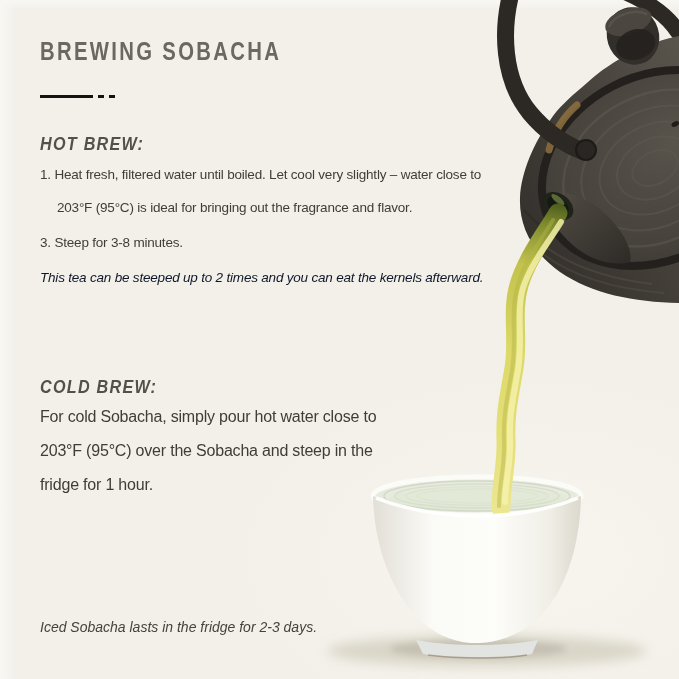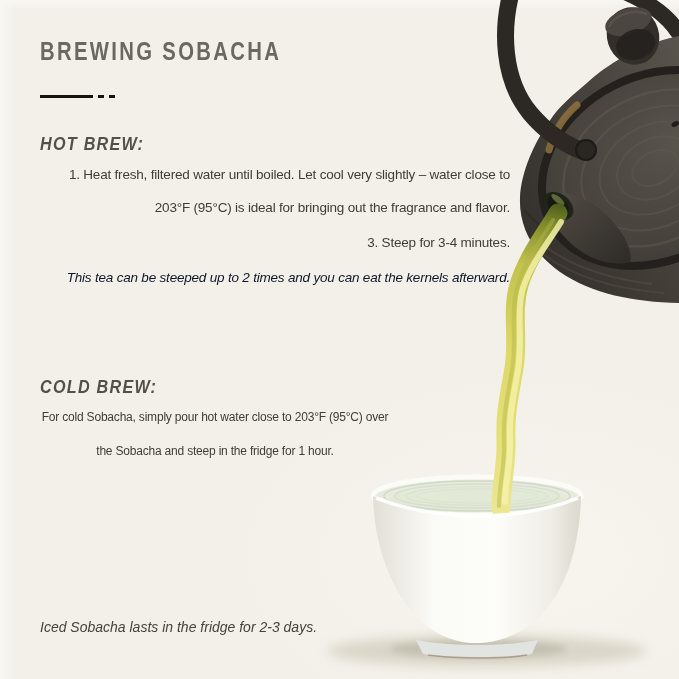--- a/index.html
+++ b/index.html
@@ -26,24 +26,24 @@
   .divider .dash{ width:6px; height:3px; background:#15130f; }
   .section-heading{
     font-size:19px; font-weight:700; font-style:italic; letter-spacing:1.5px;
     color:#52504a;
     transform:scaleX(0.85); transform-origin:left top;
     white-space:nowrap;
   }
   .hot-heading{ left:40px; top:133px; }
   .cold-heading{ left:40px; top:376px; }
   .steps{ left:40px; top:158px; width:470px; font-size:13.5px; letter-spacing:-0.2px; line-height:33px; }
-  .steps p{ margin:0 0 2px 0;text-align:right; }
+  .steps p{ margin:0 0 2px 0; }
   .step-wrap{ padding-left:17px; text-indent:-17px; }
   .note-italic{ font-style:italic; color:#0f172a; margin-top:2px; }
-  .cold-body{ left:40px; top:400px; width:350px; font-size:12px; letter-spacing:-0.2px; line-height:34px;text-align:center; }
+  .cold-body{ left:40px; top:400px; width:350px; font-size:16px; letter-spacing:-0.2px; line-height:34px; }
   .footer-note{
     left:40px; top:617px; font-size:14px; font-style:italic; color:#45433d; line-height:20px;
     white-space:nowrap;
   }
   svg.art{ position:absolute; left:0; top:0; }
 </style>
 </head>
 <body>
 
 <svg class="art" width="679" height="679" viewBox="0 0 679 679" aria-hidden="true">
@@ -191,21 +191,21 @@
 <div class="abs divider">
   <span class="line"></span>
   <span class="dash"></span>
   <span class="dash"></span>
 </div>
 
 <div class="abs section-heading hot-heading">HOT BREW:</div>
 
 <div class="abs steps">
   <p class="step-wrap">1. Heat fresh, filtered water until boiled. Let cool very slightly – water close to 203°F (95°C) is ideal for bringing out the fragrance and flavor.</p>
-  <p>3. Steep for 3-4 minutes.</p>
+  <p>3. Steep for 3-8 minutes.</p>
   <p class="note-italic">This tea can be steeped up to 2 times and you can eat the kernels afterward.</p>
 </div>
 
 <div class="abs section-heading cold-heading">COLD BREW:</div>
 
 <div class="abs cold-body">For cold Sobacha, simply pour hot water close to 203°F (95°C) over the Sobacha and steep in the fridge for 1 hour.</div>
 
 <div class="abs footer-note">Iced Sobacha lasts in the fridge for 2-3 days.</div>
 
 </body></html>

